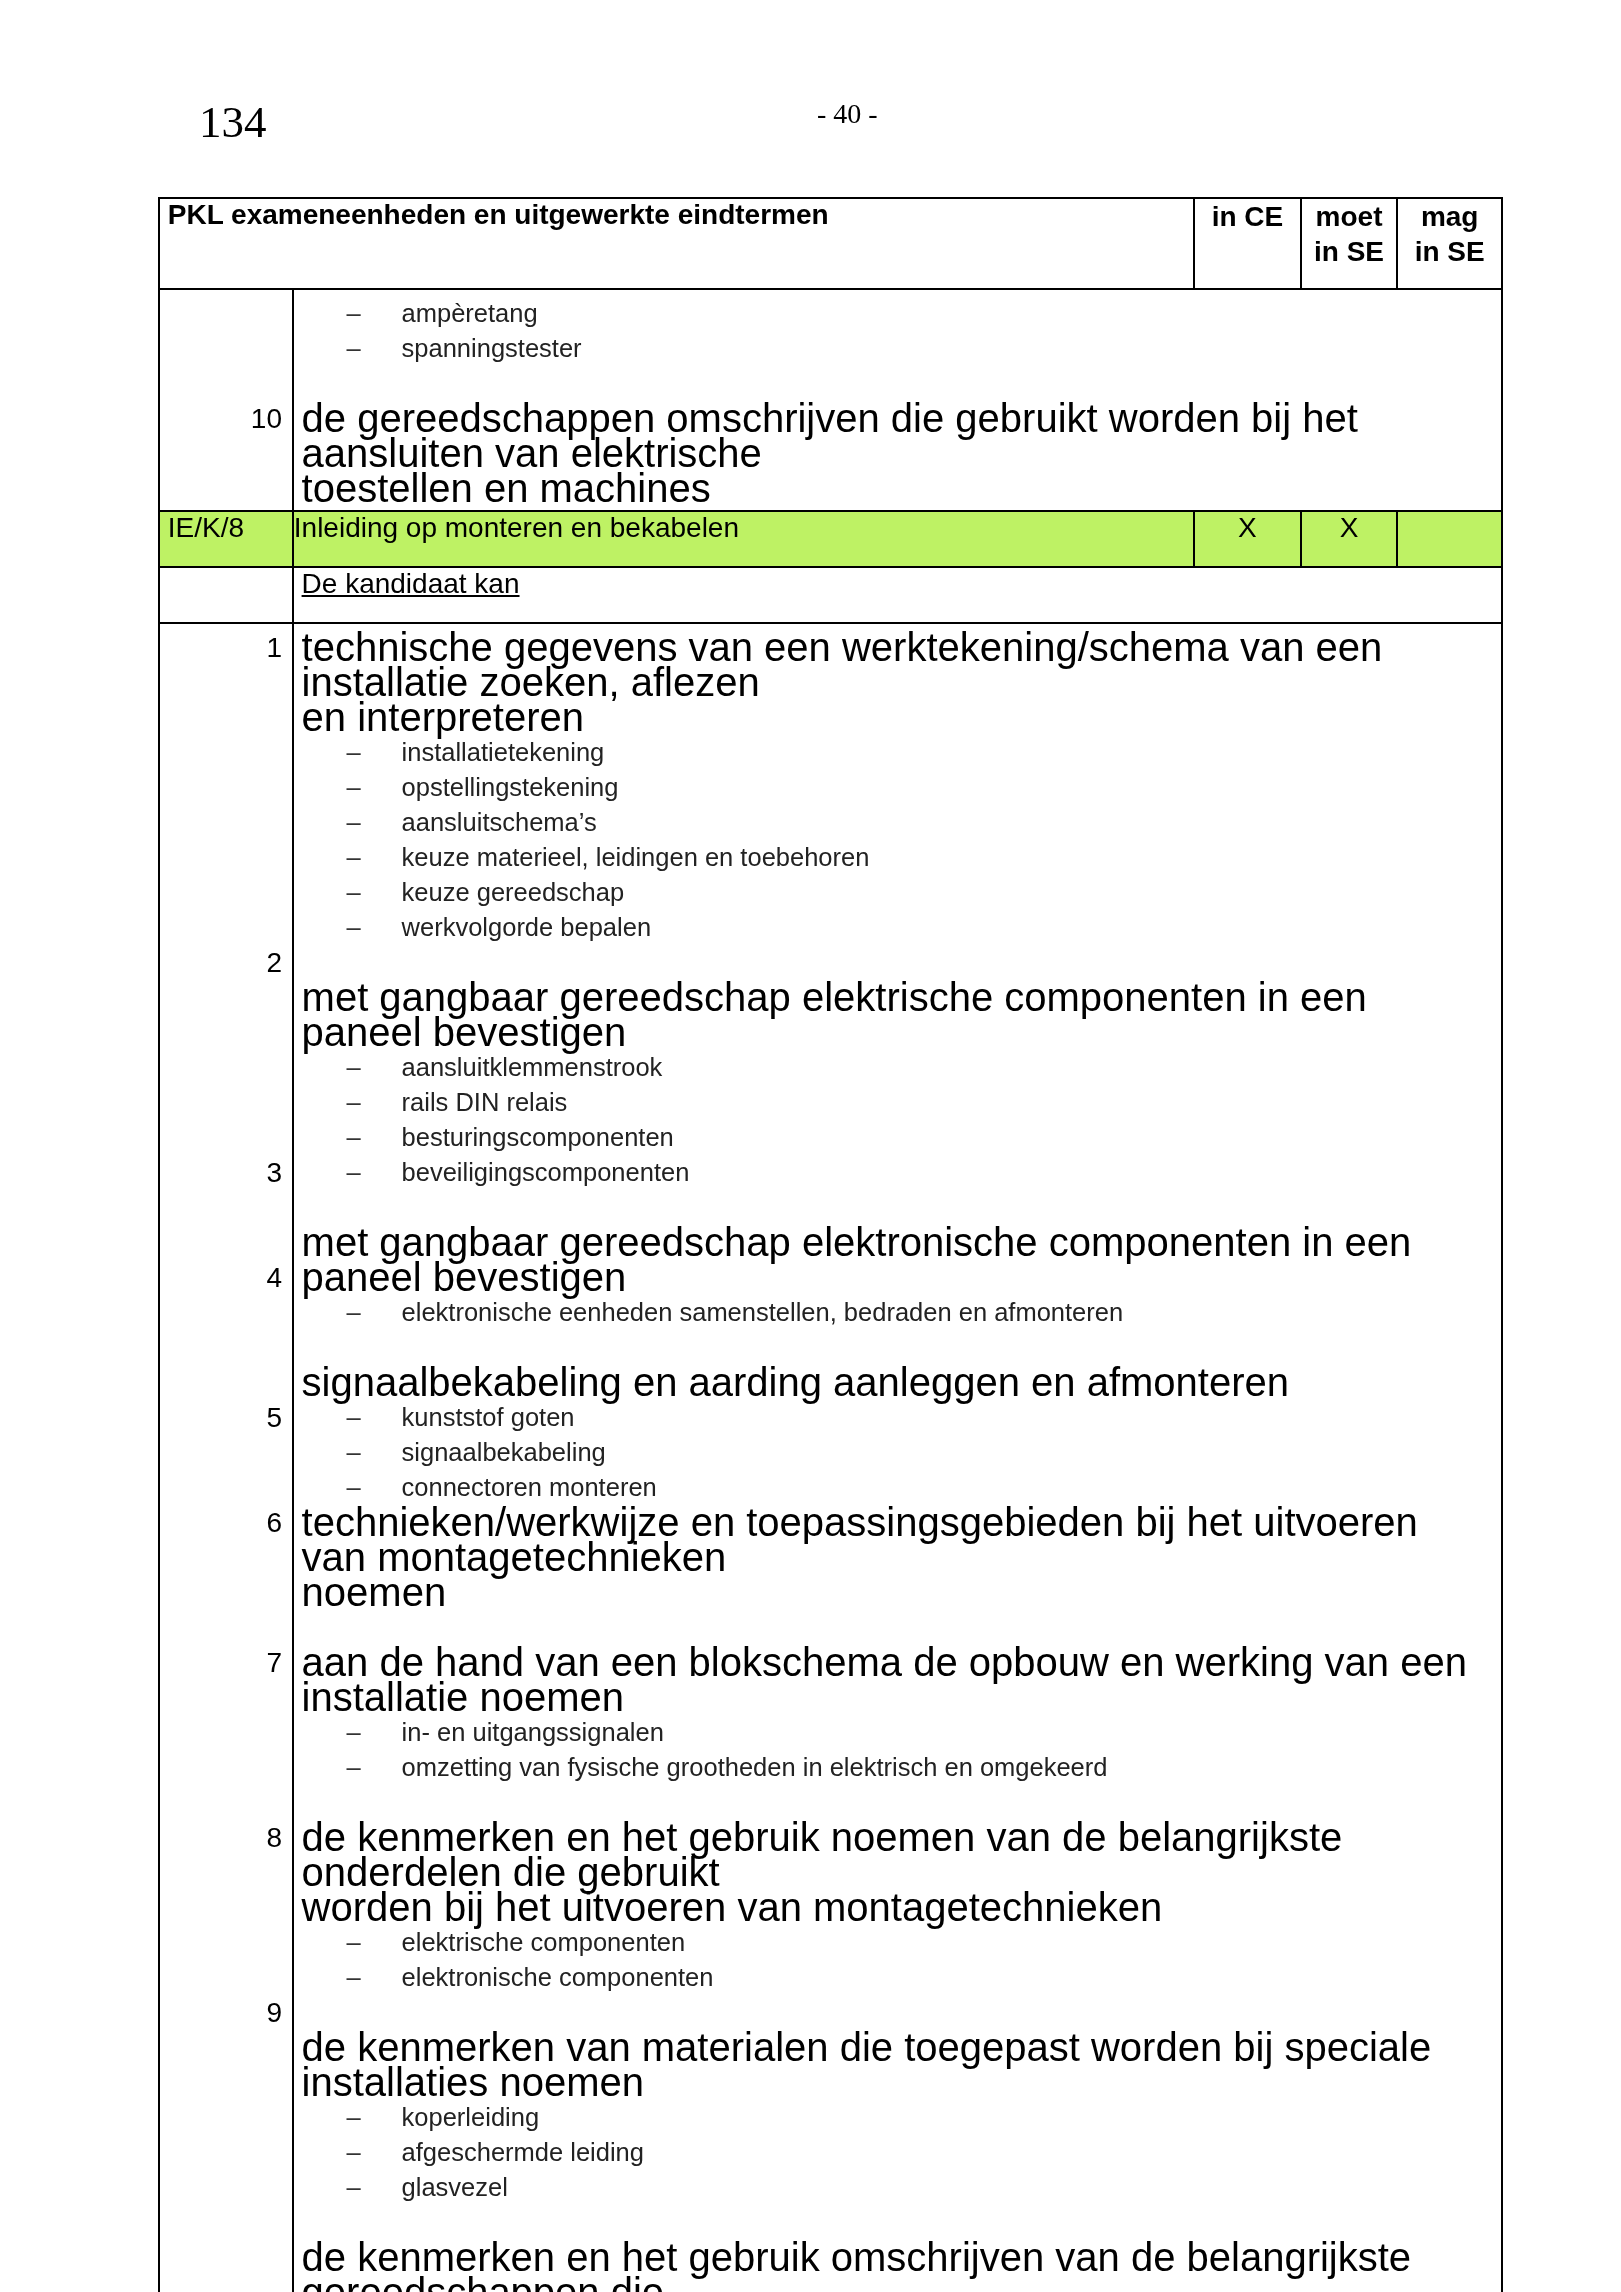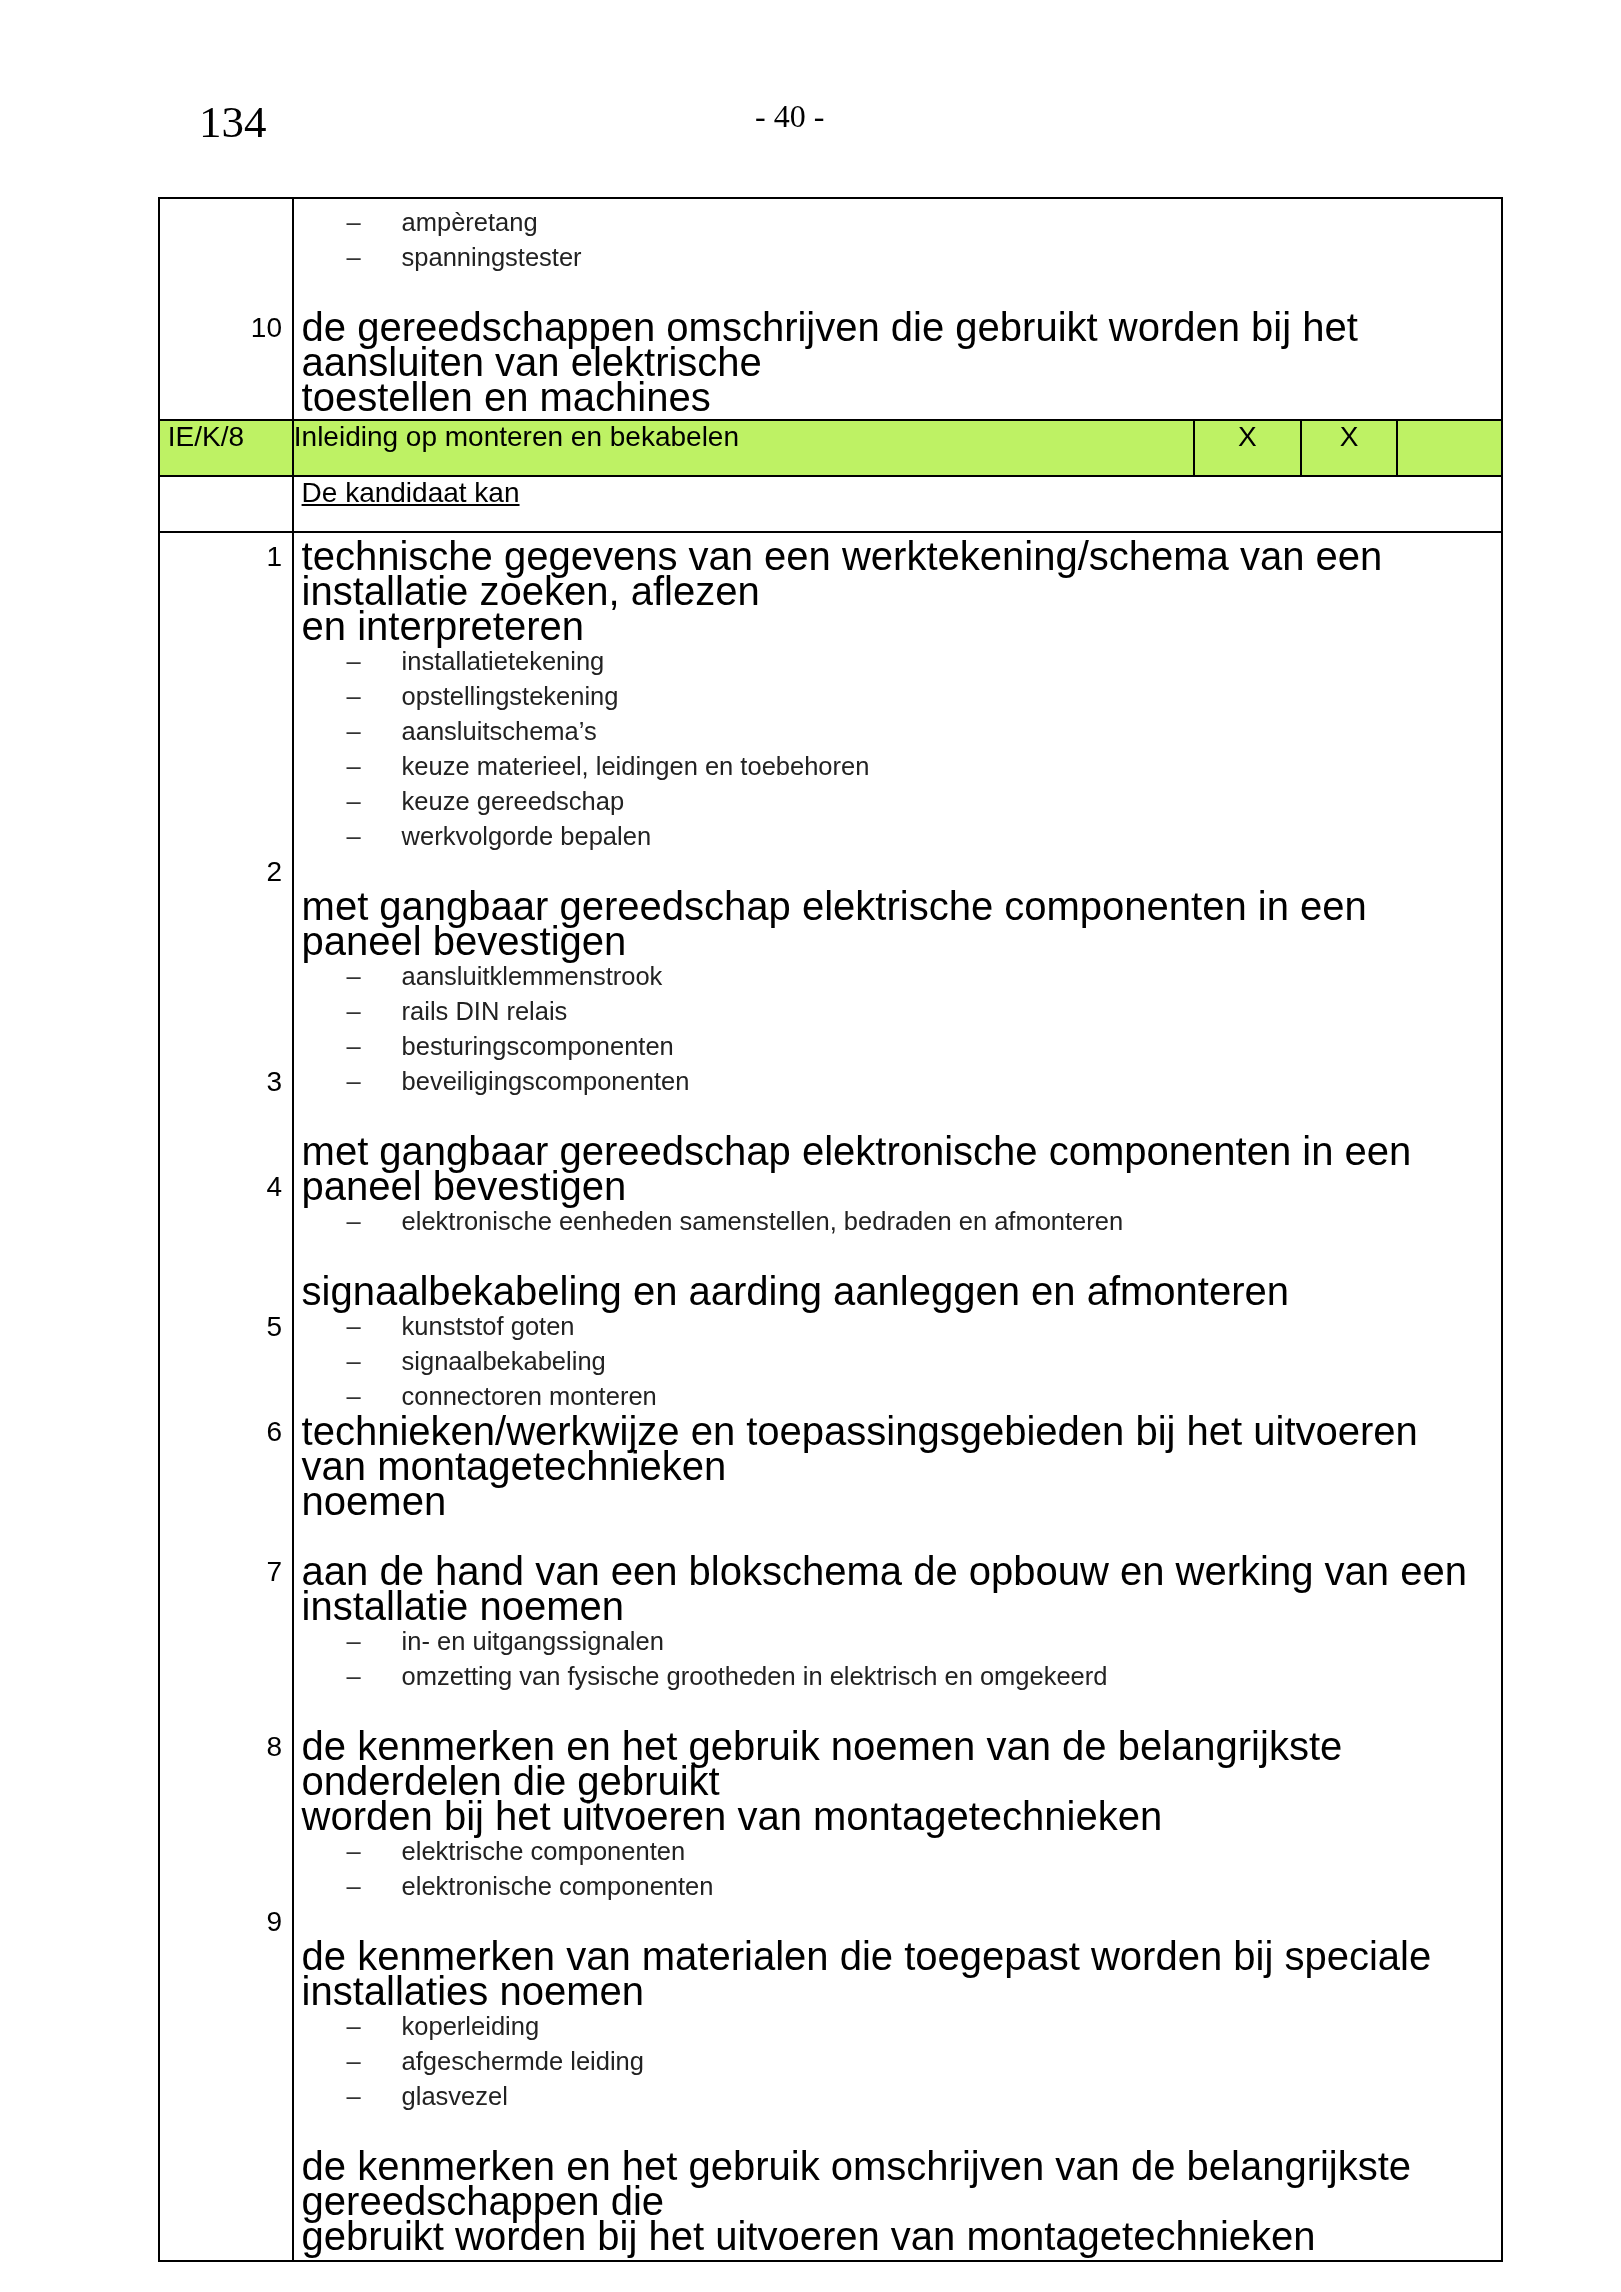--- a/index.html
+++ b/index.html
@@ -1,18 +1,18 @@
 <!DOCTYPE html>
 <html><head>
 <meta charset="utf-8">
 <style>
   html, body { margin:0; padding:0; background:#ffffff; }
   body { width:1621px; height:2293px; position:relative; overflow:hidden; font-family:"Liberation Sans", sans-serif; color:#000; }
   .page-num { position:absolute; left:199px; top:96px; font-family:"Liberation Serif", serif; font-weight:normal; font-size:45px; }
-  .folio { position:absolute; left:755px; top:98px; font-family:"Liberation Serif", serif; font-size:32px; }
+  .folio { position:absolute; left:817px; top:98px; font-family:"Liberation Serif", serif; font-size:28px; }
   table.t { position:absolute; left:158px; top:197px; width:1345px; border-collapse:collapse; table-layout:fixed; }
   table.t td { border:2px solid #000; padding:0; vertical-align:top; }
   .c-num { width:133px; }
   .c-main { width:896px; }
   .c-ce { width:106px; }
   .c-moet { width:96px; }
   .c-mag { width:104px; }
   .hdr td { height:89px; vertical-align:middle; font-weight:bold; font-size:28px; }
   .hdr .title { padding-left:7.8px; }
   .hdr .colh { text-align:center; line-height:35px; }
@@ -38,20 +38,26 @@
 
 <table class="t">
   <colgroup>
     <col class="c-num">
       <col class="c-main">
       <col class="c-ce">
       <col class="c-moet">
       <col class="c-mag">
   </colgroup>
   <tbody>
+      <tr class="hdr">
+    <td class="title" colspan="2">PKL exameneenheden en uitgewerkte eindtermen</td>
+    <td class="colh"><span>in CE</span></td>
+    <td class="colh"><span>moet</span><br><span>in SE</span></td>
+    <td class="colh"><span>mag</span><br><span>in SE</span></td>
+  </tr>
   <tr>
     <td class="num" style="padding-top:5.9px;">
       <div class="gap"></div>
           <div class="gap"></div>
           <div class="gap"></div>
       <div>10</div>
     </td>
     <td class="cell-main" colspan="4" style="padding-top:5.9px;padding-bottom:3.9px;">
       <div id="cont-subs">
             <div class="sub"><span class="dash">–</span><span class="stxt">ampèretang</span></div>

